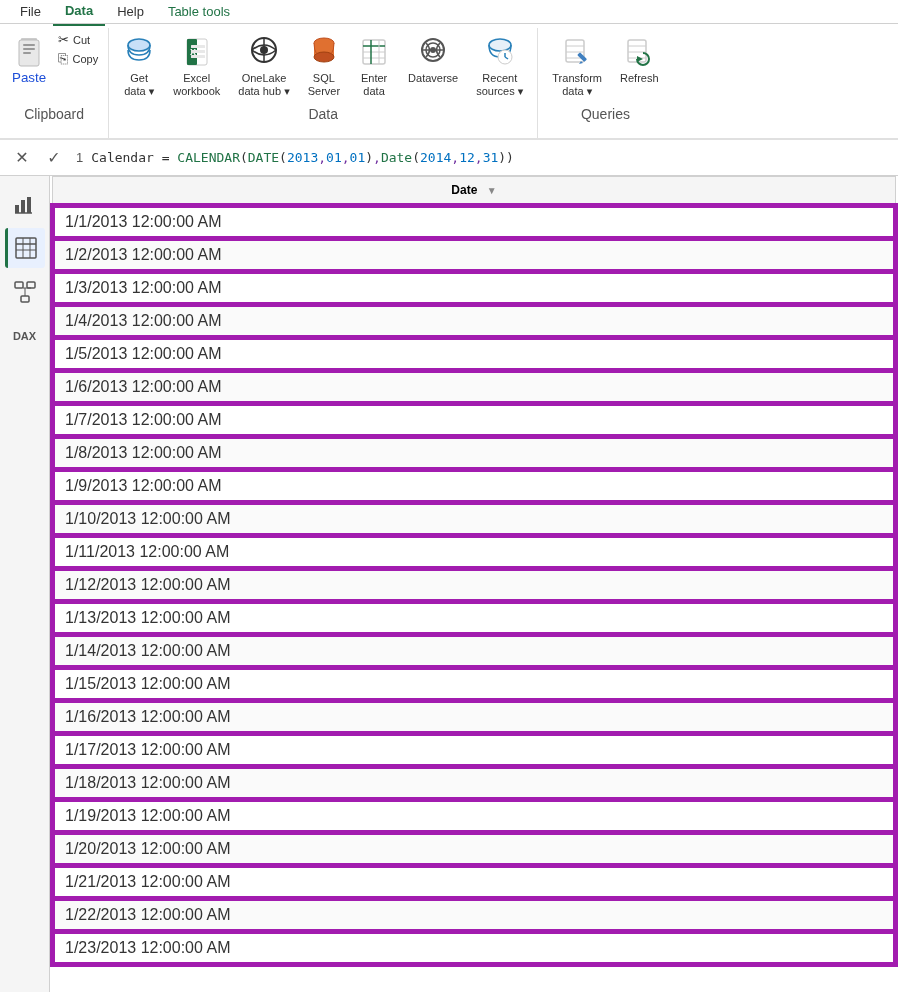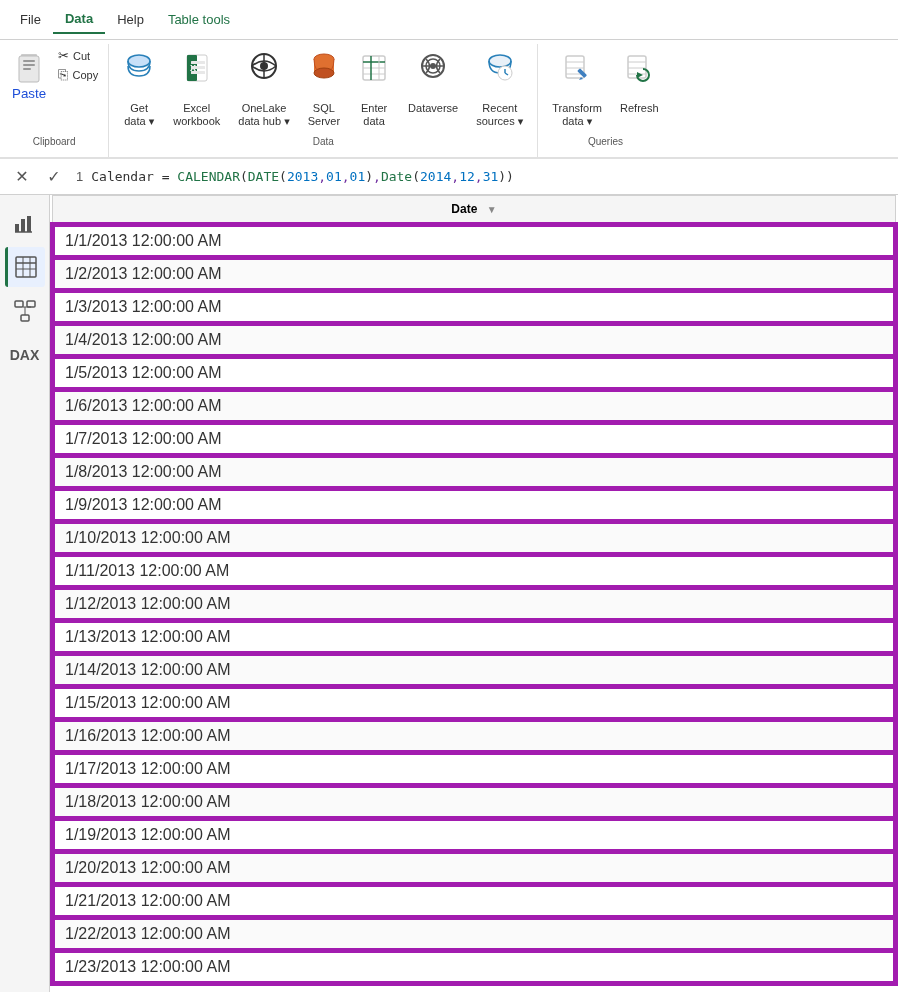--- a/index.html
+++ b/index.html
@@ -5,21 +5,21 @@
     * { box-sizing: border-box; margin: 0; padding: 0; }
     body { font-family: 'Segoe UI', Arial, sans-serif; font-size: 12px; background: #fff; overflow: hidden; width: 898px; height: 992px; }
 
     
     .menu-bar {
       display: flex;
       align-items: center;
       background: #fff;
       border-bottom: 1px solid #d0d0d0;
       padding: 0 8px;
-      height: 40px;
+      height: 24px;
     }
     .menu-item {
       padding: 6px 12px;
       cursor: pointer;
       font-size: 13px;
       color: #333;
     }
     .menu-item.active {
       color: #217346;
       border-bottom: 2px solid #217346;
@@ -41,24 +41,24 @@
     .ribbon-group {
       display: flex;
       flex-direction: column;
       align-items: stretch;
       border-right: 1px solid #e0e0e0;
       padding: 2px 6px 0 6px;
     }
     .ribbon-group:last-child { border-right: none; }
     .ribbon-group-label {
       text-align: center;
-      font-size: 10px;
+      font-size: 14px;
       color: #555;
       margin-top: auto;
-      padding: 3px 0 10px 0;
+      padding: 3px 0 16px 0;
       border-top: 1px solid transparent;
     }
     .ribbon-items {
       display: flex;
       flex-direction: row;
       align-items: flex-start;
       gap: 2px;
       flex: 1;
     }
 
@@ -104,21 +104,21 @@
       align-items: center;
       justify-content: flex-start;
       cursor: pointer;
       padding: 4px 8px;
       border: none;
       background: none;
       font-size: 11px;
       color: #333;
       min-width: 48px;
       text-align: center;
-      gap: 16px;
+      gap: 2px;
     }
     .ribbon-btn .icon-area {
       width: 32px;
       height: 36px;
       display: flex;
       align-items: center;
       justify-content: center;
       font-size: 22px;
     }
     .ribbon-btn .btn-label {
@@ -451,21 +451,21 @@
     </div>
     <div class="sidebar-icon" title="Model view">
       <svg width="22" height="22" viewBox="0 0 22 22">
         <rect x="1" y="1" width="8" height="6" rx="1" fill="none" stroke="#555" stroke-width="1.5"></rect>
         <rect x="13" y="1" width="8" height="6" rx="1" fill="none" stroke="#555" stroke-width="1.5"></rect>
         <rect x="7" y="15" width="8" height="6" rx="1" fill="none" stroke="#555" stroke-width="1.5"></rect>
         <line x1="9" y1="7" x2="17" y2="7" stroke="#555" stroke-width="1"></line>
         <line x1="11" y1="7" x2="11" y2="15" stroke="#555" stroke-width="1"></line>
       </svg>
     </div>
-    <div class="sidebar-icon" title="DAX queries" style="font-size:14px; font-weight:bold; color:#555;">DAX</div>
+    <div class="sidebar-icon" title="DAX queries" style="font-size:11px; font-weight:bold; color:#555;">DAX</div>
   </div>
 
   <div class="table-area">
     <table>
       <thead>
         <tr>
           <th>
             <span>Date</span>
             <span class="sort-icon">▼</span>
           </th>

